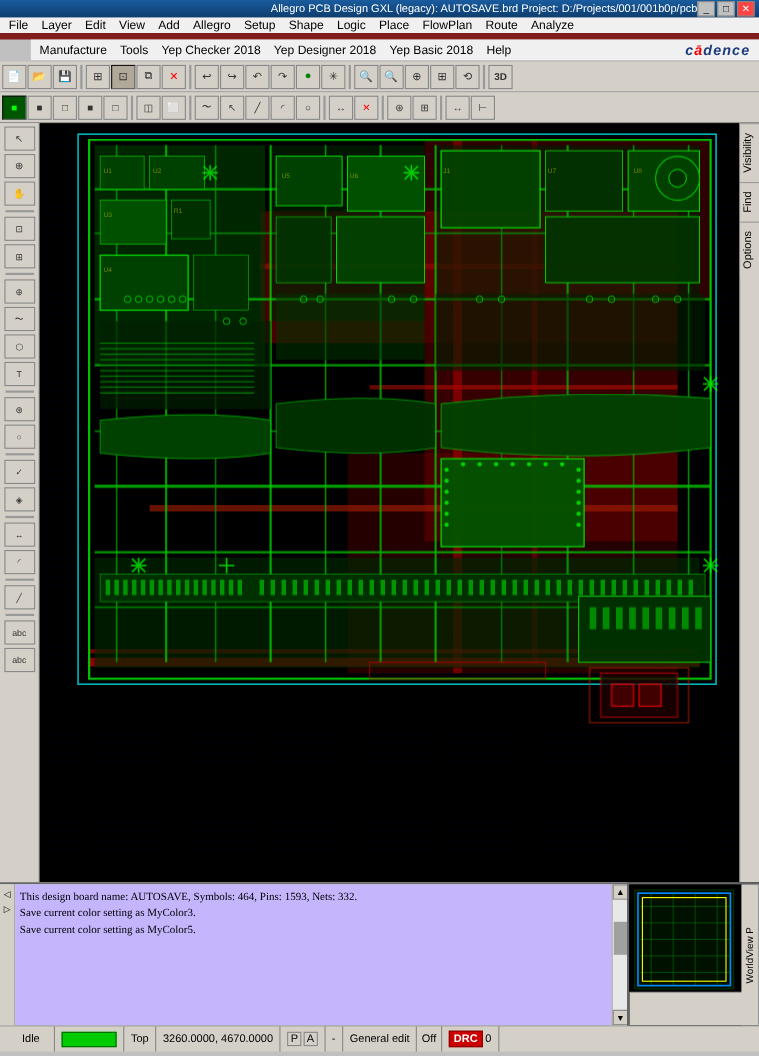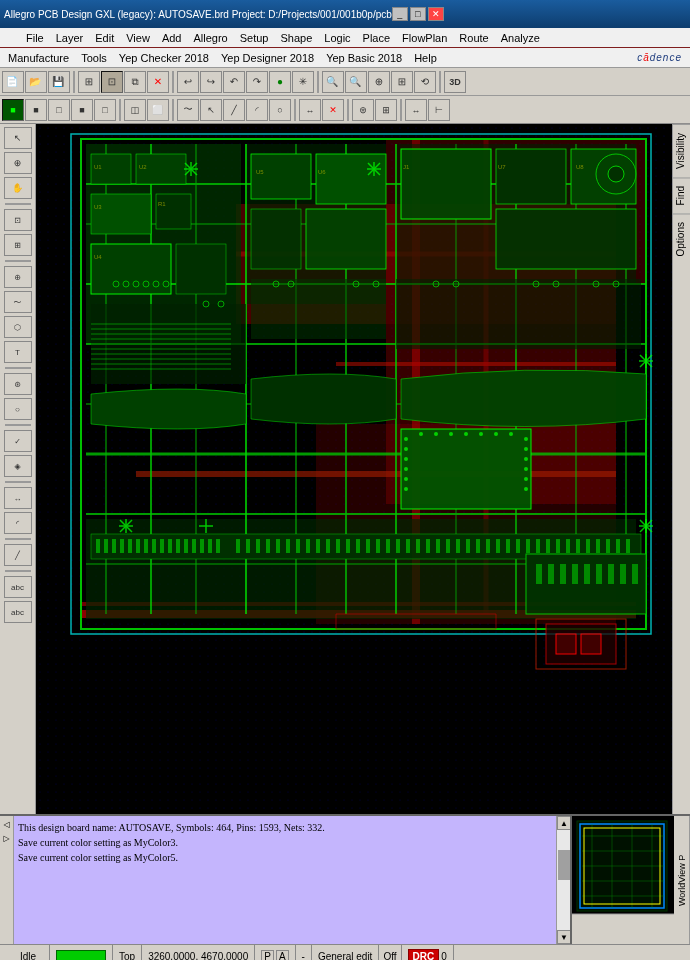--- a/index.html
+++ b/index.html
@@ -2,68 +2,69 @@
 <html><head>
   <meta charset="utf-8">
   <style>
     * { margin: 0; padding: 0; box-sizing: border-box; }
     body { width: 690px; height: 960px; overflow: hidden; background: #c0c0c0; font-family: 'Segoe UI', Tahoma, Arial, sans-serif; font-size: 11px; }
     
     
     #title-bar {
       background: linear-gradient(to bottom, #1a5c9e, #0d3d6e);
       color: white;
-      height: 28px;
-      display: flex;
-      align-items: center;
-      justify-content: flex-start;
+      height: 16px;
+      display: flex;
+      align-items: center;
+      justify-content: flex-end;
       padding: 0 4px;
       font-size: 11px;
     }
     #title-controls { display: flex; gap: 2px; }
     .title-btn {
       width: 16px; height: 14px;
       background: #c0c0c0;
       border: 1px solid #888;
       font-size: 9px;
       display: flex; align-items: center; justify-content: center;
       cursor: pointer; color: #000;
     }
 
     
     #menu-bar {
       background: #f0f0f0;
       height: 20px;
       display: flex;
       align-items: center;
-      border-bottom: 1px solid #7f1d1d;
-      padding: 0 20px;
+      border-bottom: 6px solid #7f1d1d;
+      padding: 0 2px;
     }
     .menu-item {
       padding: 2px 6px;
       cursor: pointer;
       font-size: 11px;
       color: #000;
       white-space: nowrap;
     }
 
     
     #menu-bar2 {
       background: #f0f0f0;
       height: 20px;
       display: flex;
       align-items: center;
       border-bottom: 1px solid #999;
       padding: 0 2px;
+      margin-left: 28px;
     }
     #cadence-logo {
       margin-left: auto;
       padding-right: 6px;
-      font-size: 10px;
-      font-weight: normal;
+      font-size: 13px;
+      font-weight: bold;
       color: #1c3a7c;
       font-style: italic;
       letter-spacing: 1px;
     }
 
     
     .toolbar {
       background: #d4d0c8;
       height: 28px;
       display: flex;

